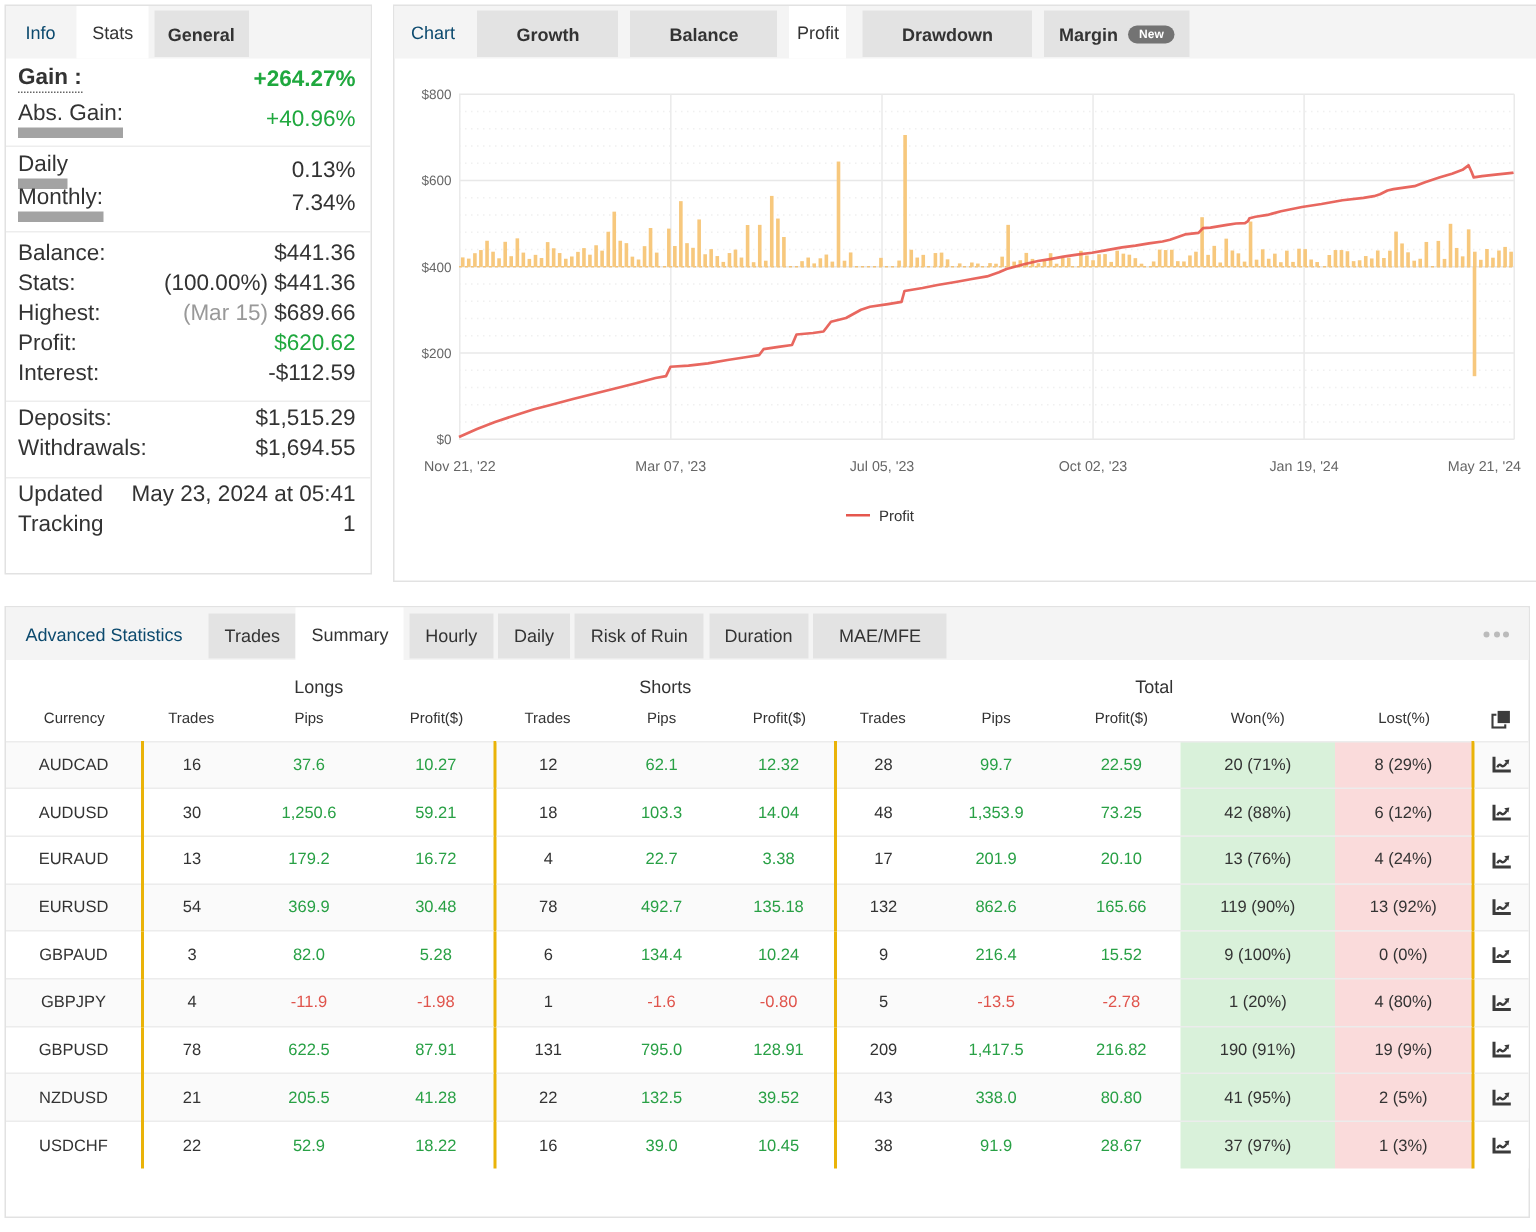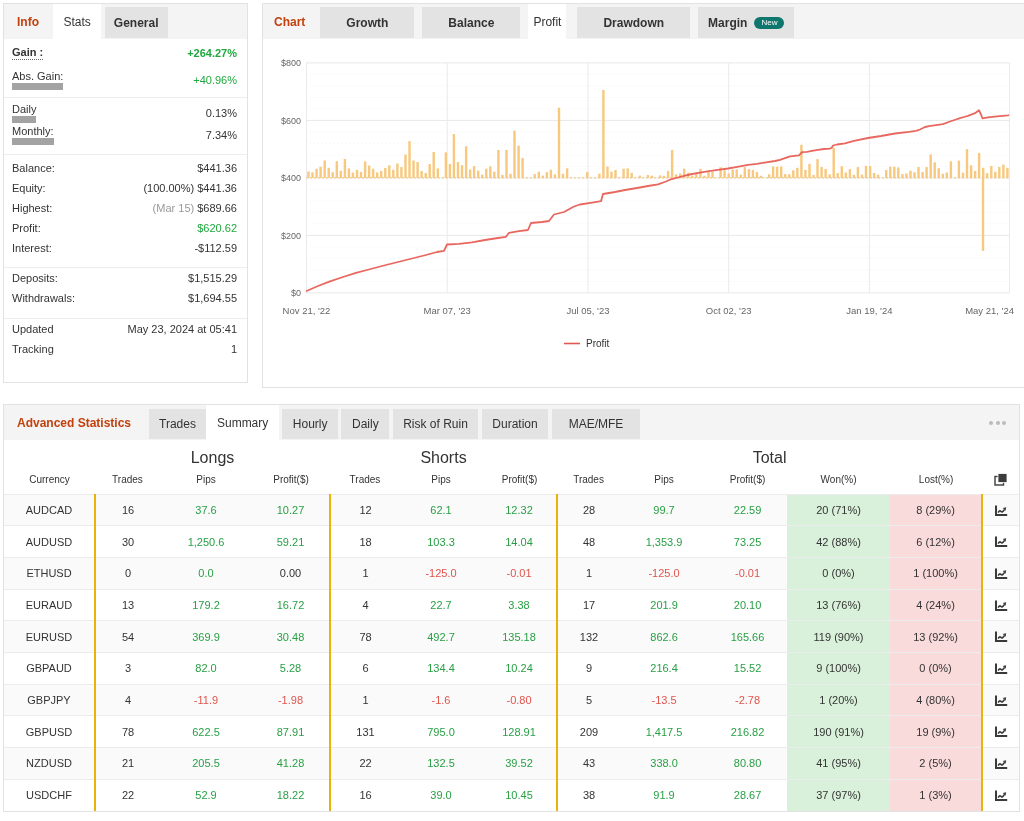--- a/index.html
+++ b/index.html
@@ -1,42 +1,42 @@
 <!DOCTYPE html>
 <html><head><meta charset="utf-8"><style>
 *{margin:0;padding:0;box-sizing:border-box}
 html,body{width:1024px;height:821px;background:#fff;font-family:'Liberation Sans',sans-serif;color:#333;position:relative}
 .panel{position:absolute;background:#fff;border:1px solid #e2e2e2}
 .tabbar{height:35px;background:#f4f4f4;display:flex;align-items:stretch;font-size:12px;position:relative}
 .tab{display:flex;align-items:center;padding:0 9px;white-space:nowrap}
-.tlbl{font-weight:700;color:#c2410c;padding:0 14px 0 13px}
+.tlbl{font-weight:400;color:#0c4a6e;padding:0 14px 0 13px}
 .tactive{background:#fff;color:#333;padding:0 10.5px}
 .cb .tbox{margin-left:8px;padding:0 26px}
 .cb .tactive{padding:0 5px}
 .cb .tactive{margin-right:3px;margin-left:8px;padding:0 5px}
 .bb .tbox2{margin-left:3.5px;padding:0 10.5px}
 .tbox{background:#e3e3e3;margin:3px 0 1px 3.5px;font-weight:700;color:#333}
 .tbox2{background:#e3e3e3;margin:4px 0 1px 3px;color:#333;padding:0 10px}
-.new{background:#0f766e;color:#fff;font-size:8px;font-weight:400;border-radius:7px;padding:1.5px 7px;margin-left:7px}
+.new{background:#737373;color:#fff;font-size:8px;font-weight:700;border-radius:7px;padding:1.5px 7px;margin-left:7px}
 .sliders{position:absolute;right:10px;top:8px}
 .dots{position:absolute;right:13px;top:16px;display:flex;gap:2.5px}
 .dots i{width:4px;height:4px;border-radius:50%;background:#bbb;display:block}
-.lstats{font-size:11px}
+.lstats{font-size:15px}
 .lrow{display:flex;justify-content:space-between;align-items:center;padding:0 10px 0 8px}
 .lab{color:#333}
 .b{font-weight:700}
 .dot{border-bottom:1px dotted #666;padding-bottom:1px}
 .ul{border-bottom:7px solid #a3a3a3;padding-bottom:1px}
 .g{color:#1fa83e}
 .gy{color:#999}
 .hr{border-top:1px solid #ededed}
 .val{color:#333}
 table.stats{border-collapse:collapse;width:1015px;font-size:11px;margin-top:6px;table-layout:fixed}
 table.stats td{text-align:center;padding:0}
-tr.ghead td{height:24px;font-size:16px;color:#333}
+tr.ghead td{height:24px;font-size:12px;color:#333}
 tr.chead td{height:24px;font-size:10px;color:#333;padding-bottom:4px}
 tr.odd td{background:#fafafa}
 tr.even td{background:#fff}
 tr.odd td,tr.even td{border-top:1px solid #ececec;height:31.7px}
 td.bR{border-right:2px solid #eab308}
 td.won{background:#d9f1da !important}
 td.lost{background:#fadbdb !important}
 .pos{color:#28a045}
 .neg{color:#e0544c}
 td.ic svg{vertical-align:middle}
@@ -70,21 +70,21 @@
           <span class="val">7.34%</span>
         </div>
       </div>
       <div class="hr"></div>
       <div style="padding:3px 0 9px">
         <div class="lrow" style="height:20px">
           <span class="lab">Balance:</span>
           <span class="val">$441.36</span>
         </div>
         <div class="lrow" style="height:20px">
-          <span class="lab">Equity:</span>
+          <span class="lab">Stats:</span>
           <span class="val">(100.00%) $441.36</span>
         </div>
         <div class="lrow" style="height:20px">
           <span class="lab">Highest:</span>
           <span class="val"><span class="gy">(Mar 15)</span> $689.66</span>
         </div>
         <div class="lrow" style="height:20px">
           <span class="lab">Profit:</span>
           <span class="val"><span class="g">$620.62</span></span>
         </div>
@@ -428,39 +428,20 @@
           <td class="pos">1,353.9</td>
           <td class="pos">73.25</td>
           <td class="won">42 (88%)</td>
           <td class="lost bR">6 (12%)</td>
           <td class="ic"><svg width="14" height="13" viewBox="0 0 14 13">
               <path d="M2 1.5 V11 H13.2" fill="none" stroke="#3a3a3a" stroke-width="2"></path>
               <path d="M4.2 8.6 C5.0 6.7 5.9 6.5 6.9 7.4 C7.9 8.3 8.9 7.9 10.6 5.4" fill="none" stroke="#3a3a3a" stroke-width="1.6"></path>
               <path d="M8.8 3.9 L12.2 3.3 L11.6 6.7 Z" fill="#3a3a3a"></path>
             </svg></td>
         </tr>
-        <tr class="odd">
-          <td class="bR">ETHUSD</td>
-          <td>0</td>
-          <td class="pos">0.0</td>
-          <td class="bR">0.00</td>
-          <td>1</td>
-          <td class="neg">-125.0</td>
-          <td class="neg bR">-0.01</td>
-          <td>1</td>
-          <td class="neg">-125.0</td>
-          <td class="neg">-0.01</td>
-          <td class="won">0 (0%)</td>
-          <td class="lost bR">1 (100%)</td>
-          <td class="ic"><svg width="14" height="13" viewBox="0 0 14 13">
-              <path d="M2 1.5 V11 H13.2" fill="none" stroke="#3a3a3a" stroke-width="2"></path>
-              <path d="M4.2 8.6 C5.0 6.7 5.9 6.5 6.9 7.4 C7.9 8.3 8.9 7.9 10.6 5.4" fill="none" stroke="#3a3a3a" stroke-width="1.6"></path>
-              <path d="M8.8 3.9 L12.2 3.3 L11.6 6.7 Z" fill="#3a3a3a"></path>
-            </svg></td>
-        </tr>
         <tr class="even">
           <td class="bR">EURAUD</td>
           <td>13</td>
           <td class="pos">179.2</td>
           <td class="pos bR">16.72</td>
           <td>4</td>
           <td class="pos">22.7</td>
           <td class="pos bR">3.38</td>
           <td>17</td>
           <td class="pos">201.9</td>

